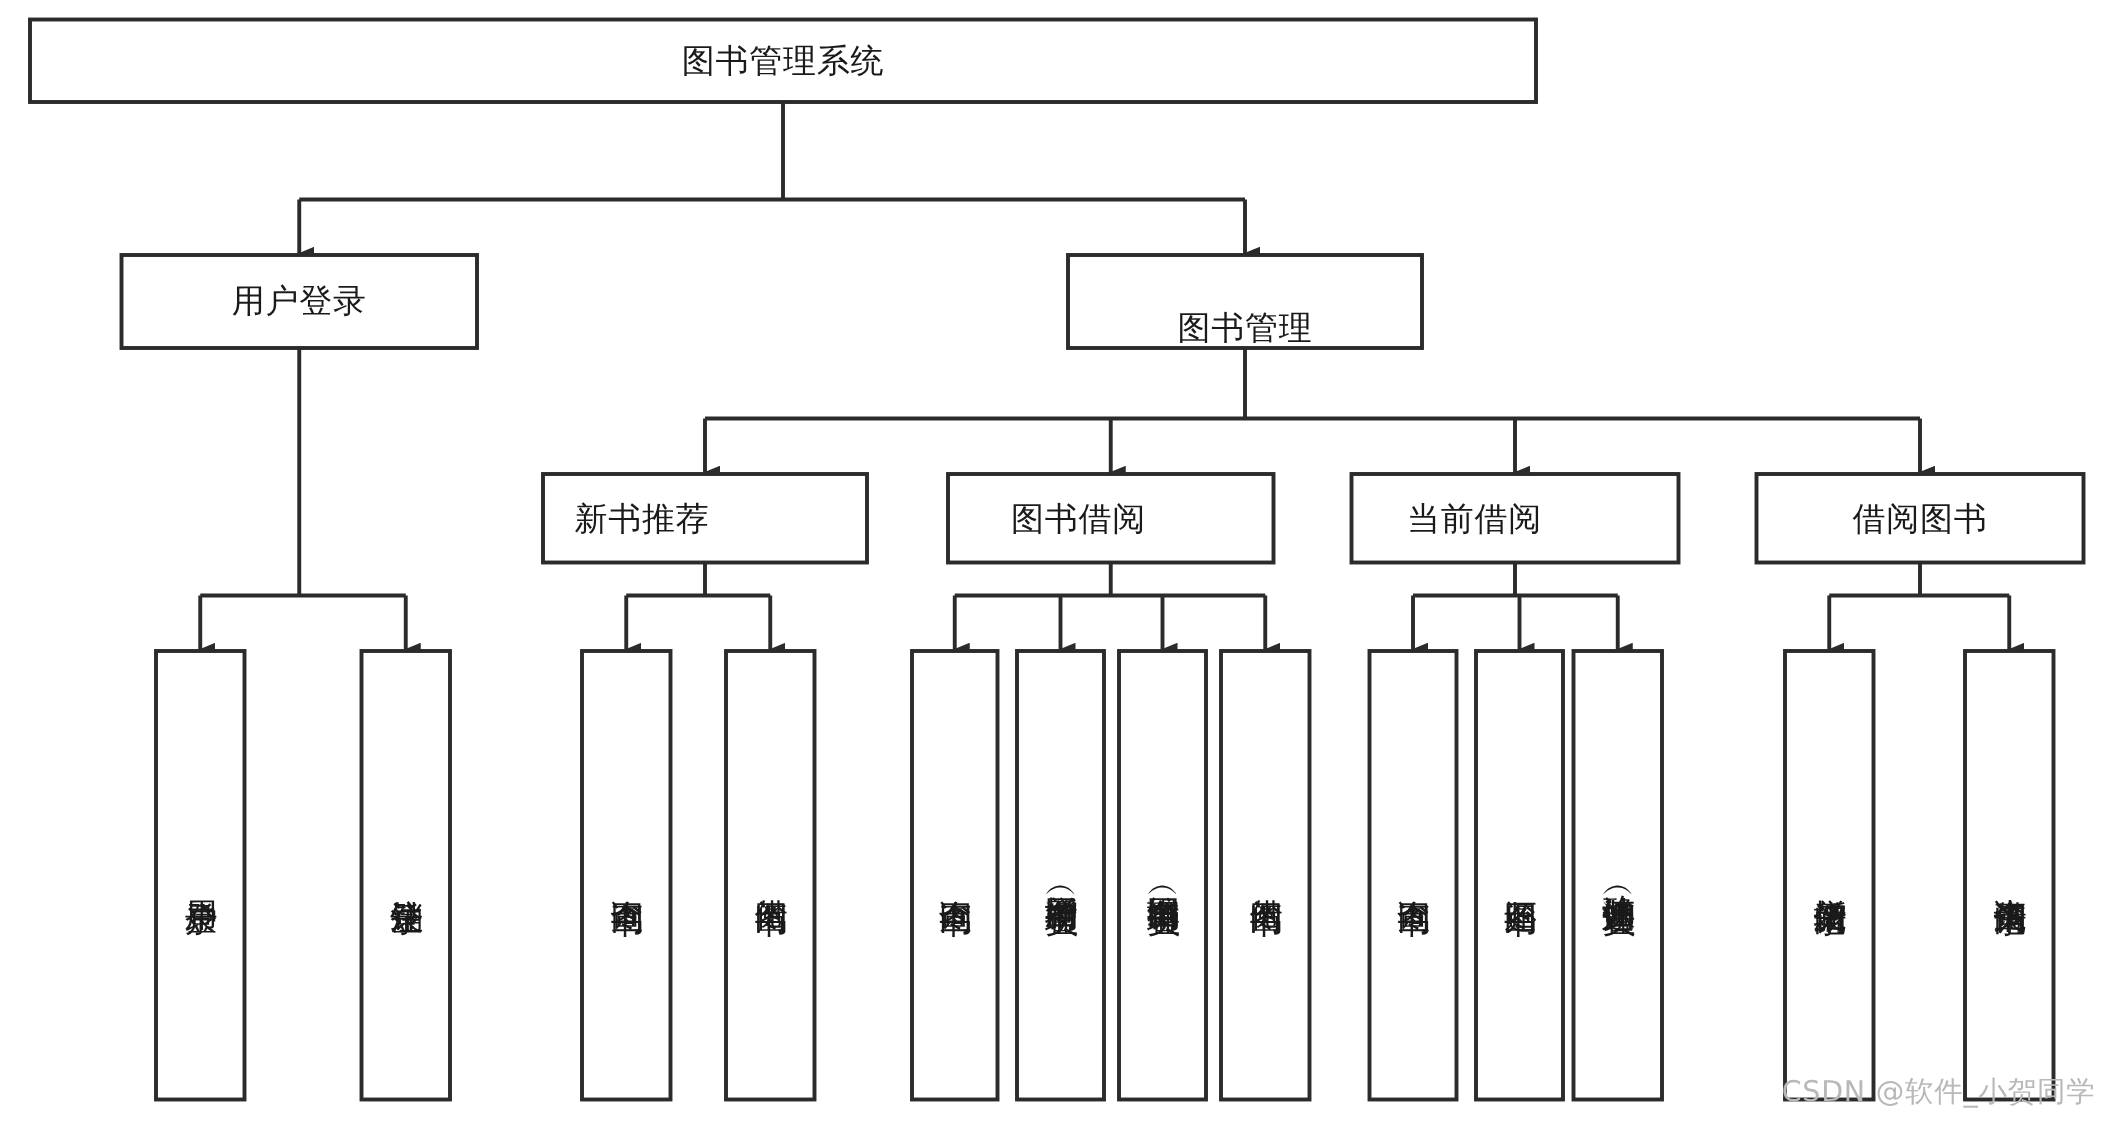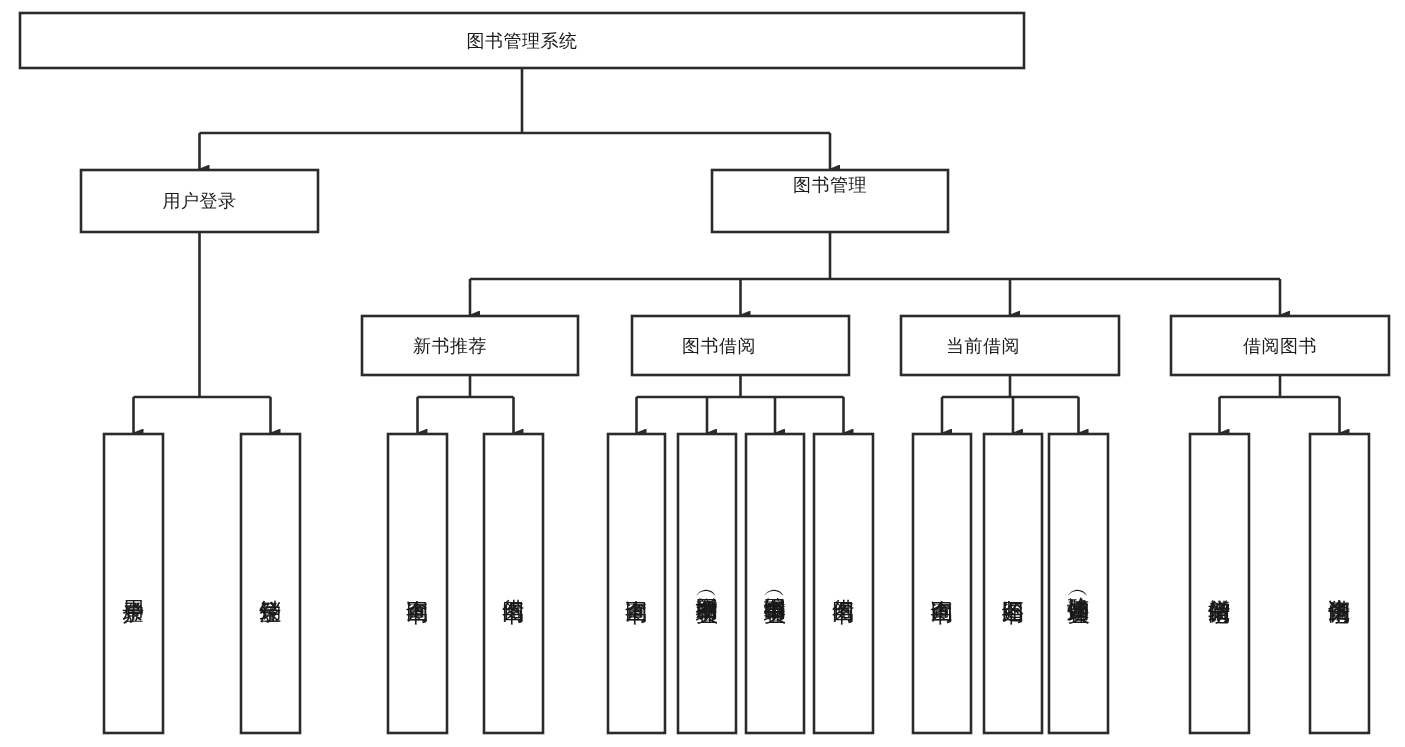--- a/index.html
+++ b/index.html
@@ -49,21 +49,21 @@
     text-align: center;
     white-space: nowrap;
     pointer-events: none;
   }
   .hlabel {
     position: absolute;
     display: flex;
     align-items: center;
     justify-content: center;
     font-family: "DejaVu Sans", "Liberation Sans", sans-serif;
-    font-size: 18px;
+    font-size: 22px;
     color: #1a1a1a;
     letter-spacing: 0.5px;
     white-space: nowrap;
     pointer-events: none;
     border-radius: 27px;
   }
   .watermark {
     position: absolute;
     right: 8px;
     bottom: 6px;
@@ -141,33 +141,34 @@
         <rect x="984" y="434" width="58" height="299" class="node-box"></rect>
         <rect x="1049" y="434" width="59" height="299" class="node-box"></rect>
         <rect x="1190" y="434" width="59" height="299" class="node-box"></rect>
         <rect x="1310" y="434" width="59" height="299" class="node-box"></rect>
       </g>
   </svg>
 
   <div id="labels-layer">
       <div class="hlabel" style="left: 20px; top: 13px; width: 1004px; height: 55px;">图书管理系统</div>
       <div class="hlabel" style="left: 81px; top: 170px; width: 237px; height: 62px;">用户登录</div>
-      <div class="hlabel" style="left: 712px; top: 154px; width: 236px; height: 62px;">图书管理</div>
-      <div class="hlabel" style="left: 364px; top: 316px; width: 172px; height: 59px;">新书推荐</div>
+      <div class="hlabel" style="left: 712px; top: 188px; width: 236px; height: 62px;">图书管理</div>
+      <div class="hlabel" style="left: 342px; top: 316px; width: 172px; height: 59px;">新书推荐</div>
       <div class="hlabel" style="left: 632px; top: 316px; width: 174px; height: 59px; text-align: right;">图书借阅</div>
       <div class="hlabel" style="left: 874px; top: 316px; width: 218px; height: 59px;">当前借阅</div>
       <div class="hlabel" style="left: 1171px; top: 316px; width: 218px; height: 59px;">借阅图书</div>
       <div class="vlabel" style="left: 104px; top: 434px; width: 59px; height: 299px; display: flex; align-items: center; justify-content: center;">用户登录</div>
       <div class="vlabel" style="left: 241px; top: 434px; width: 59px; height: 299px; display: flex; align-items: center; justify-content: center;">注销登录</div>
       <div class="vlabel" style="left: 388px; top: 434px; width: 59px; height: 299px; display: flex; align-items: center; justify-content: center;">查询图书</div>
       <div class="vlabel" style="left: 484px; top: 434px; width: 59px; height: 299px; display: flex; align-items: center; justify-content: center;">借阅图书</div>
       <div class="vlabel" style="left: 608px; top: 434px; width: 57px; height: 299px; display: flex; align-items: center; justify-content: center;">查询图书</div>
       <div class="vlabel" style="left: 678px; top: 434px; width: 58px; height: 299px; display: flex; align-items: center; justify-content: center;">新增图书（管理员）</div>
       <div class="vlabel" style="left: 746px; top: 434px; width: 58px; height: 299px; display: flex; align-items: center; justify-content: center;">编辑图书（管理员）</div>
       <div class="vlabel" style="left: 814px; top: 434px; width: 59px; height: 299px; display: flex; align-items: center; justify-content: center;">借阅图书</div>
       <div class="vlabel" style="left: 913px; top: 434px; width: 58px; height: 299px; display: flex; align-items: center; justify-content: center;">查询图书</div>
       <div class="vlabel" style="left: 984px; top: 434px; width: 58px; height: 299px; display: flex; align-items: center; justify-content: center;">归还图书</div>
       <div class="vlabel" style="left: 1049px; top: 434px; width: 59px; height: 299px; display: flex; align-items: center; justify-content: center;">确认归还（管理员）</div>
       <div class="vlabel" style="left: 1190px; top: 434px; width: 59px; height: 299px; display: flex; align-items: center; justify-content: center;">新增借阅记录</div>
       <div class="vlabel" style="left: 1310px; top: 434px; width: 59px; height: 299px; display: flex; align-items: center; justify-content: center;">查询借阅记录</div>
     </div>
 
+  <div class="watermark">CSDN @软件_小贺同学</div>
 </div>
 
 </body></html>

